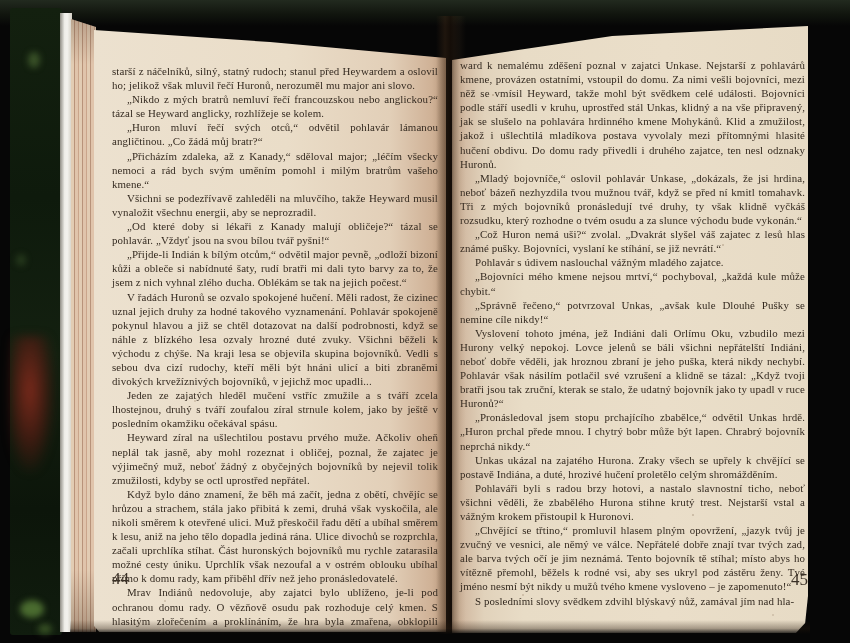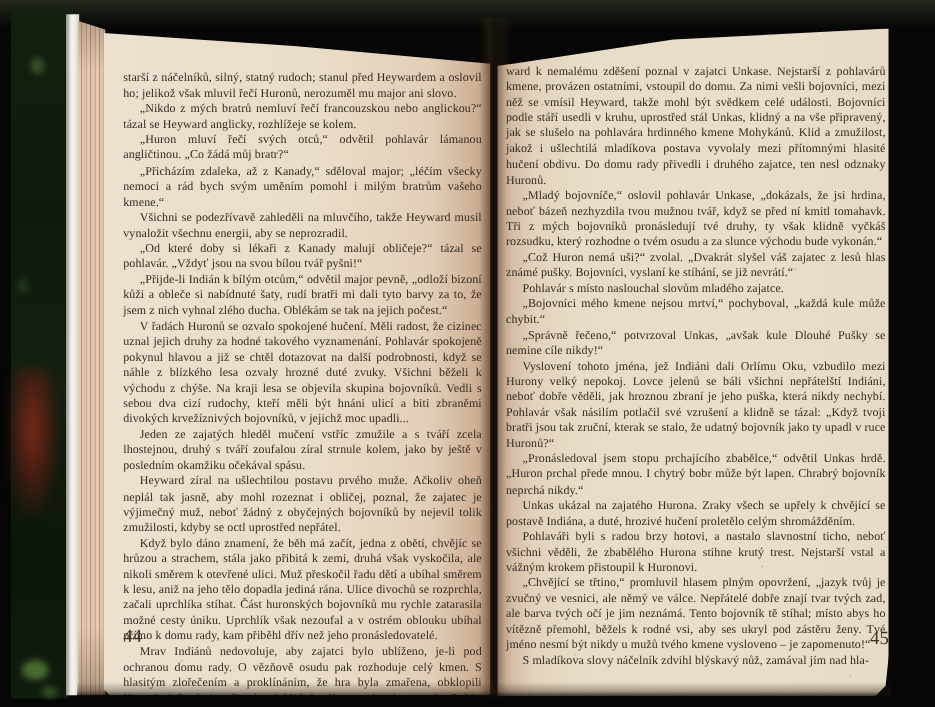--- a/index.html
+++ b/index.html
@@ -89,28 +89,28 @@
       </div>
     <div class="pagenum pn-left">44</div>
   </div>
 
   <div class="page page-right">
     <div class="specks"></div>
     <div class="page-text pt-right">
         <p>ward k nemalému zděšení poznal v zajatci Unkase. Nejstarší z pohlavárů kmene, provázen ostatními, vstoupil do domu. Za nimi vešli bojovníci, mezi něž se vmísil Heyward, takže mohl být svědkem celé události. Bojovníci podle stáří usedli v kruhu, uprostřed stál Unkas, klidný a na vše připravený, jak se slušelo na pohlavára hrdinného kmene Mohykánů. Klid a zmužilost, jakož i ušlechtilá mladíkova postava vyvolaly mezi přítomnými hlasité hučení obdivu. Do domu rady přivedli i druhého zajatce, ten nesl odznaky Huronů.</p>
         <p class="ind">„Mladý bojovníče,“ oslovil pohlavár Unkase, „dokázals, že jsi hrdina, neboť bázeň nezhyzdila tvou mužnou tvář, když se před ní kmitl tomahavk. Tři z mých bojovníků pronásledují tvé druhy, ty však klidně vyčkáš rozsudku, který rozhodne o tvém osudu a za slunce východu bude vykonán.“</p>
         <p class="ind">„Což Huron nemá uši?“ zvolal. „Dvakrát slyšel váš zajatec z lesů hlas známé pušky. Bojovníci, vyslaní ke stíhání, se již nevrátí.“</p>
-        <p class="ind">Pohlavár s místo naslouchal slovům mladého zajatce.</p>
+        <p class="ind">Pohlavár s údivem naslouchal vážným mladého zajatce.</p>
         <p class="ind">„Bojovníci mého kmene nejsou mrtví,“ pochyboval, „každá kule může chybit.“</p>
         <p class="ind">„Správně řečeno,“ potvrzoval Unkas, „avšak kule Dlouhé Pušky se nemine cíle nikdy!“</p>
         <p class="ind">Vyslovení tohoto jména, jež Indiáni dali Orlímu Oku, vzbudilo mezi Hurony velký nepokoj. Lovce jelenů se báli všichni nepřátelští Indiáni, neboť dobře věděli, jak hroznou zbraní je jeho puška, která nikdy nechybí. Pohlavár však násilím potlačil své vzrušení a klidně se tázal: „Když tvoji bratři jsou tak zruční, kterak se stalo, že udatný bojovník jako ty upadl v ruce Huronů?“</p>
         <p class="ind">„Pronásledoval jsem stopu prchajícího zbabělce,“ odvětil Unkas hrdě. „Huron prchal přede mnou. I chytrý bobr může být lapen. Chrabrý bojovník neprchá nikdy.“</p>
         <p class="ind">Unkas ukázal na zajatého Hurona. Zraky všech se upřely k chvějící se postavě Indiána, a duté, hrozivé hučení proletělo celým shromážděním.</p>
         <p class="ind">Pohlaváři byli s radou brzy hotovi, a nastalo slavnostní ticho, neboť všichni věděli, že zbabělého Hurona stihne krutý trest. Nejstarší vstal a vážným krokem přistoupil k Huronovi.</p>
         <p class="ind">„Chvějící se třtino,“ promluvil hlasem plným opovržení, „jazyk tvůj je zvučný ve vesnici, ale němý ve válce. Nepřátelé dobře znají tvar tvých zad, ale barva tvých očí je jim neznámá. Tento bojovník tě stíhal; místo abys ho vítězně přemohl, běžels k rodné vsi, aby ses ukryl pod zástěru ženy. Tvé jméno nesmí být nikdy u mužů tvého kmene vysloveno – je zapomenuto!“</p>
-        <p class="ind">S mladíkova slovy náčelník zdvihl blýskavý nůž, zamával jím nad hla-</p>
+        <p class="ind">S posledními slovy svědkem zdvihl blýskavý nůž, zamával jím nad hla-</p>
       </div>
     <div class="pagenum pn-right">45</div>
   </div>
 
   <div class="gutter"></div>
   <div class="bottom-shade"></div>
 </div>
 
 </body></html>

